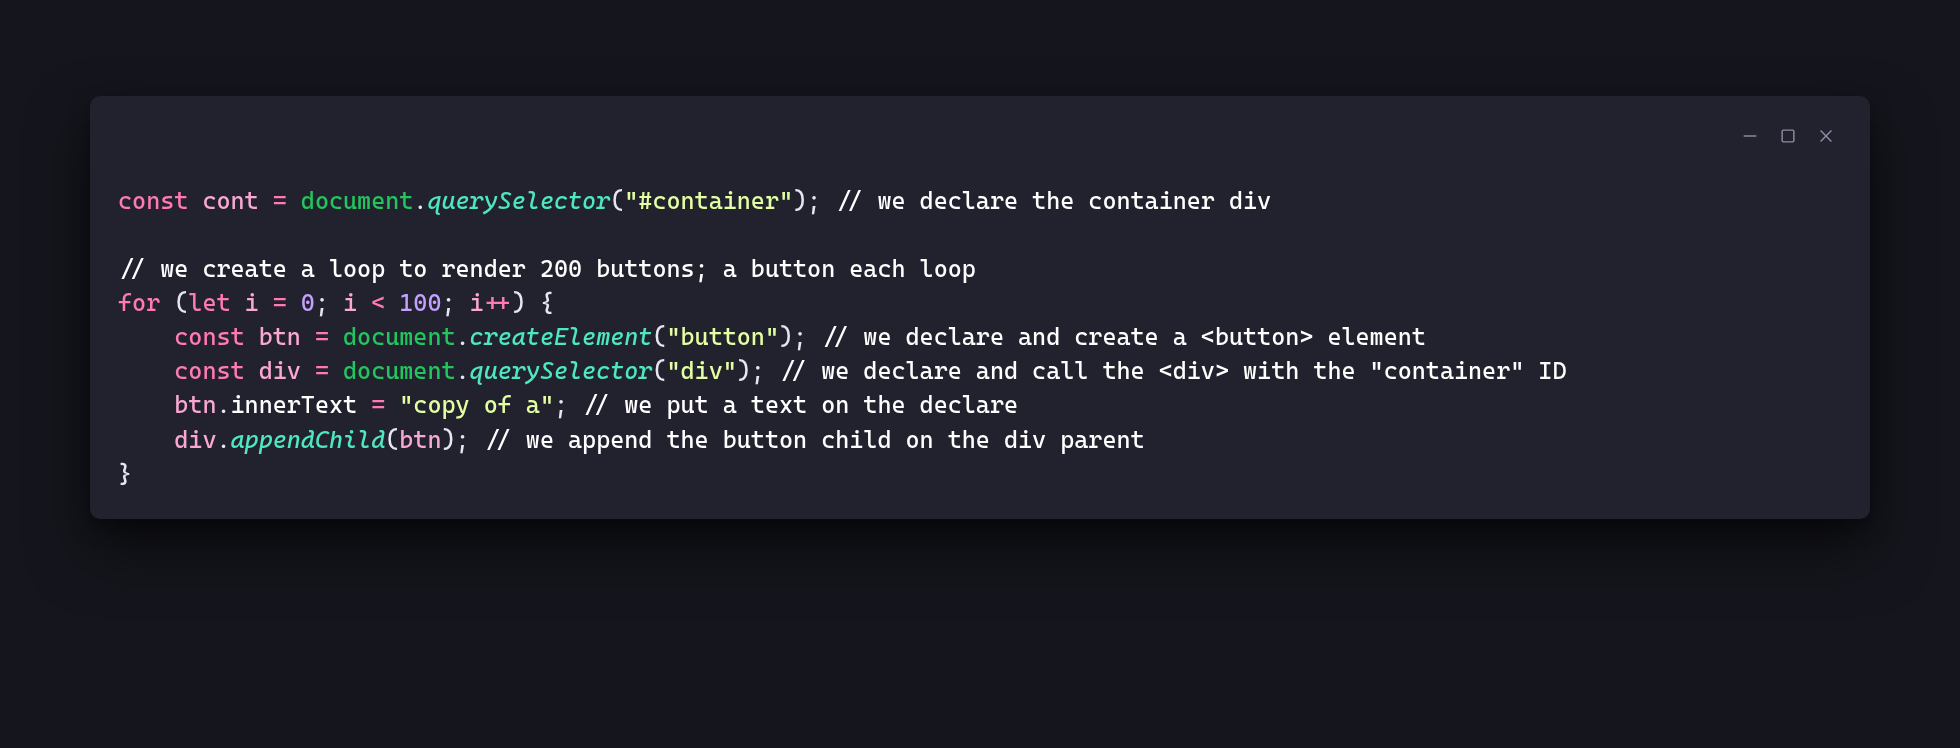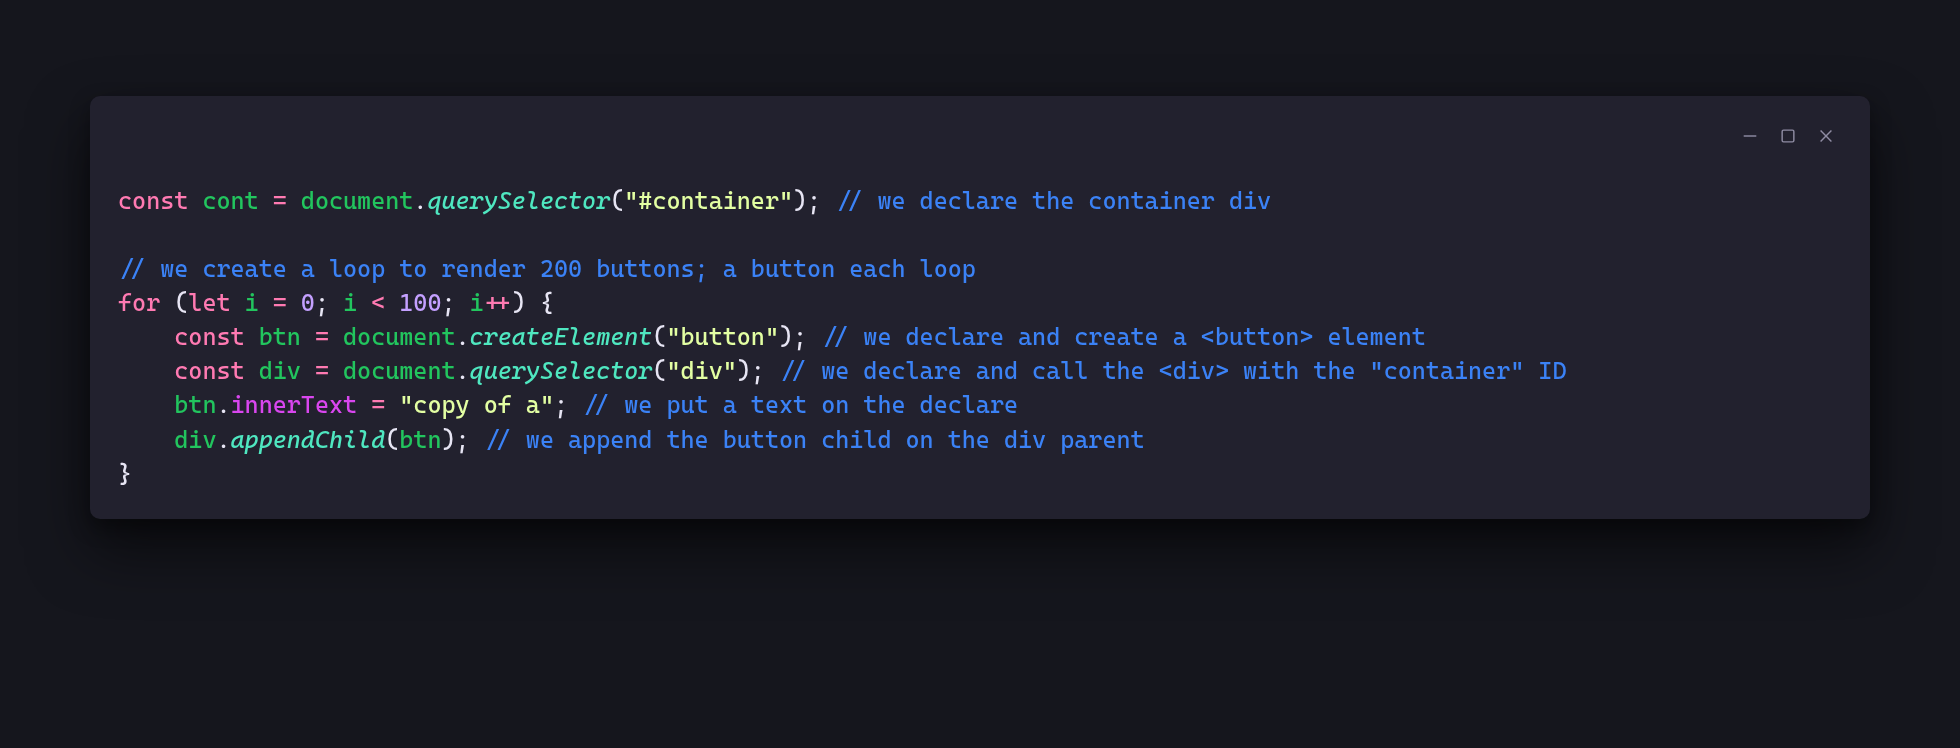--- a/index.html
+++ b/index.html
@@ -48,29 +48,29 @@
     margin-top: 28px;
     font-size: 24px;
     line-height: 1.42;
     color: #e7e5f4;
     white-space: pre;
     font-family: inherit;
   }
 
   
   .tok-kw   { color: #ff7ab2; }   
-  .tok-var  { color: #22c55e; }   
+  .tok-var  { color: #f9a8d4; }   
   .tok-obj  { color: #22c55e; }   
-  .tok-prop { color: #d946ef; }   
+  .tok-prop { color: #ffffff; }   
   .tok-fn   { color: #4fe7c0; font-style: italic; }   
   .tok-op   { color: #ff7ab2; }   
   .tok-num  { color: #c4a0ff; }   
   .tok-str  { color: #e3ffa3; }   
   .tok-pun  { color: #e7e5f4; }   
-  .tok-com  { color: #3b82f6; }   
+  .tok-com  { color: #ffffff; }   
 
 </style>
 </head>
 <body>
 
 <div class="outer">
   <div class="window">
 
     <div class="titlebar">
       <span class="win-btn" title="minimize">

